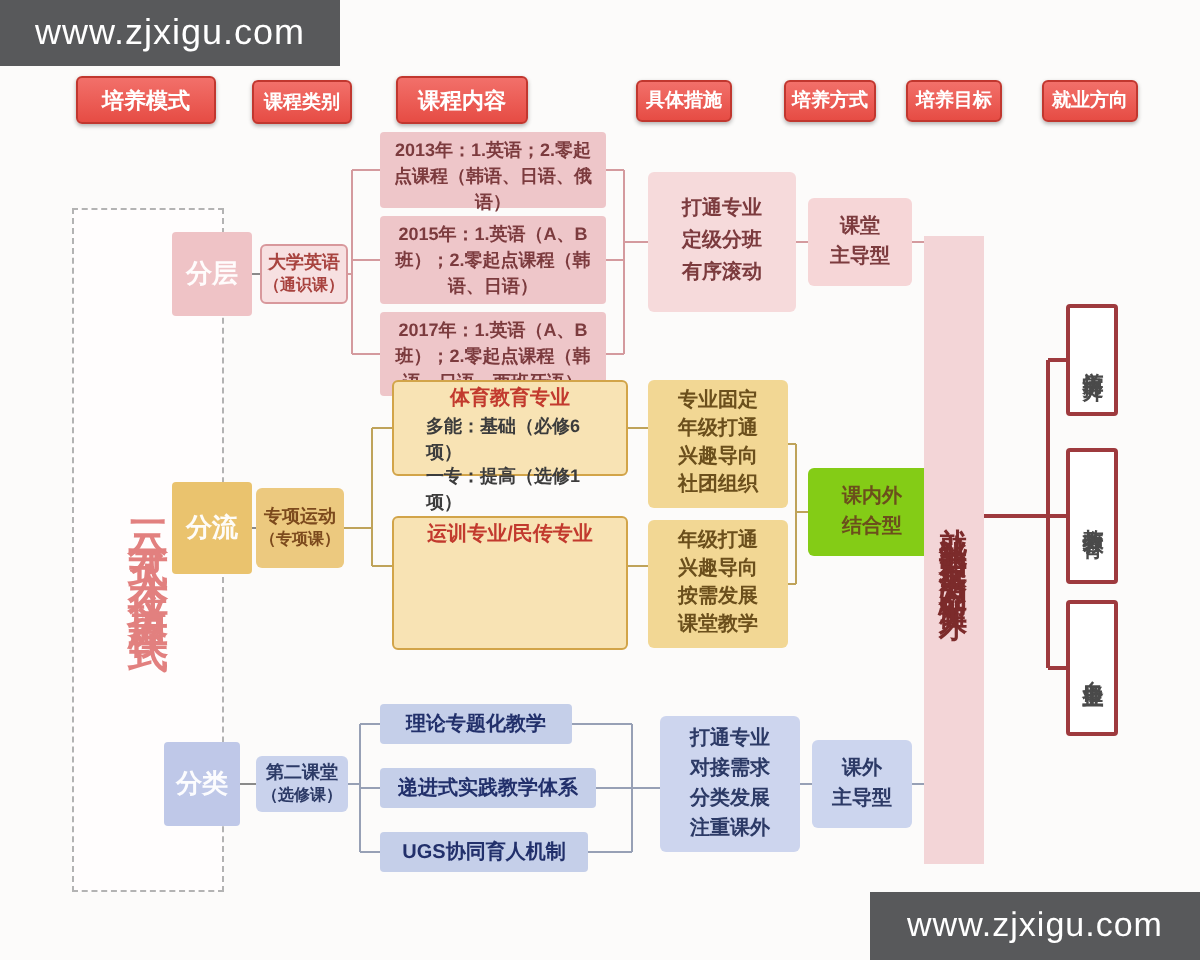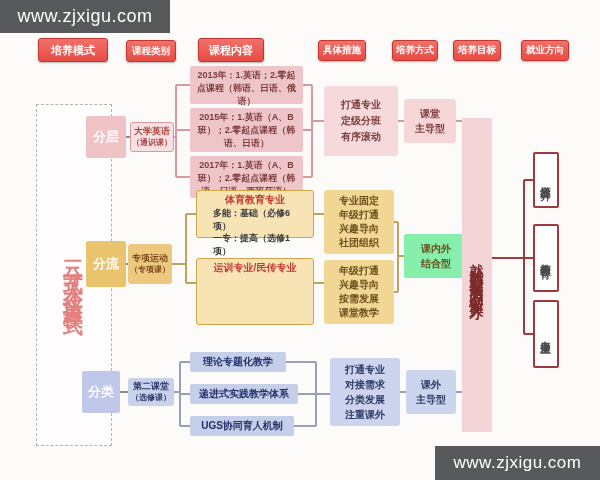--- a/index.html
+++ b/index.html
@@ -123,21 +123,21 @@
     <div>打通专业</div>
     <div>对接需求</div>
     <div>分类发展</div>
     <div>注重课外</div>
   </div>
 
   <div class="abs method col" style="left:404px;top:99px;width:52px;height:44px;background:#f6d6d7;color:#7c3b3e">
     <div>课堂</div>
     <div>主导型</div>
   </div>
-  <div class="abs method col" style="left:404px;top:234px;width:64px;height:44px;background:#86efac;color:#6b4f1c">
+  <div class="abs method col" style="left:404px;top:234px;width:64px;height:44px;background:#84cc16;color:#6b4f1c">
     <div>课内外</div>
     <div>结合型</div>
   </div>
   <div class="abs method col" style="left:406px;top:370px;width:50px;height:44px;background:#ccd5ee;color:#2c3a66">
     <div>课外</div>
     <div>主导型</div>
   </div>
 
   <div class="abs band flex" style="left:462px;top:118px;width:30px;height:314px">
     <span class="vtext">就业能力和发展潜力的创新性人才</span>

